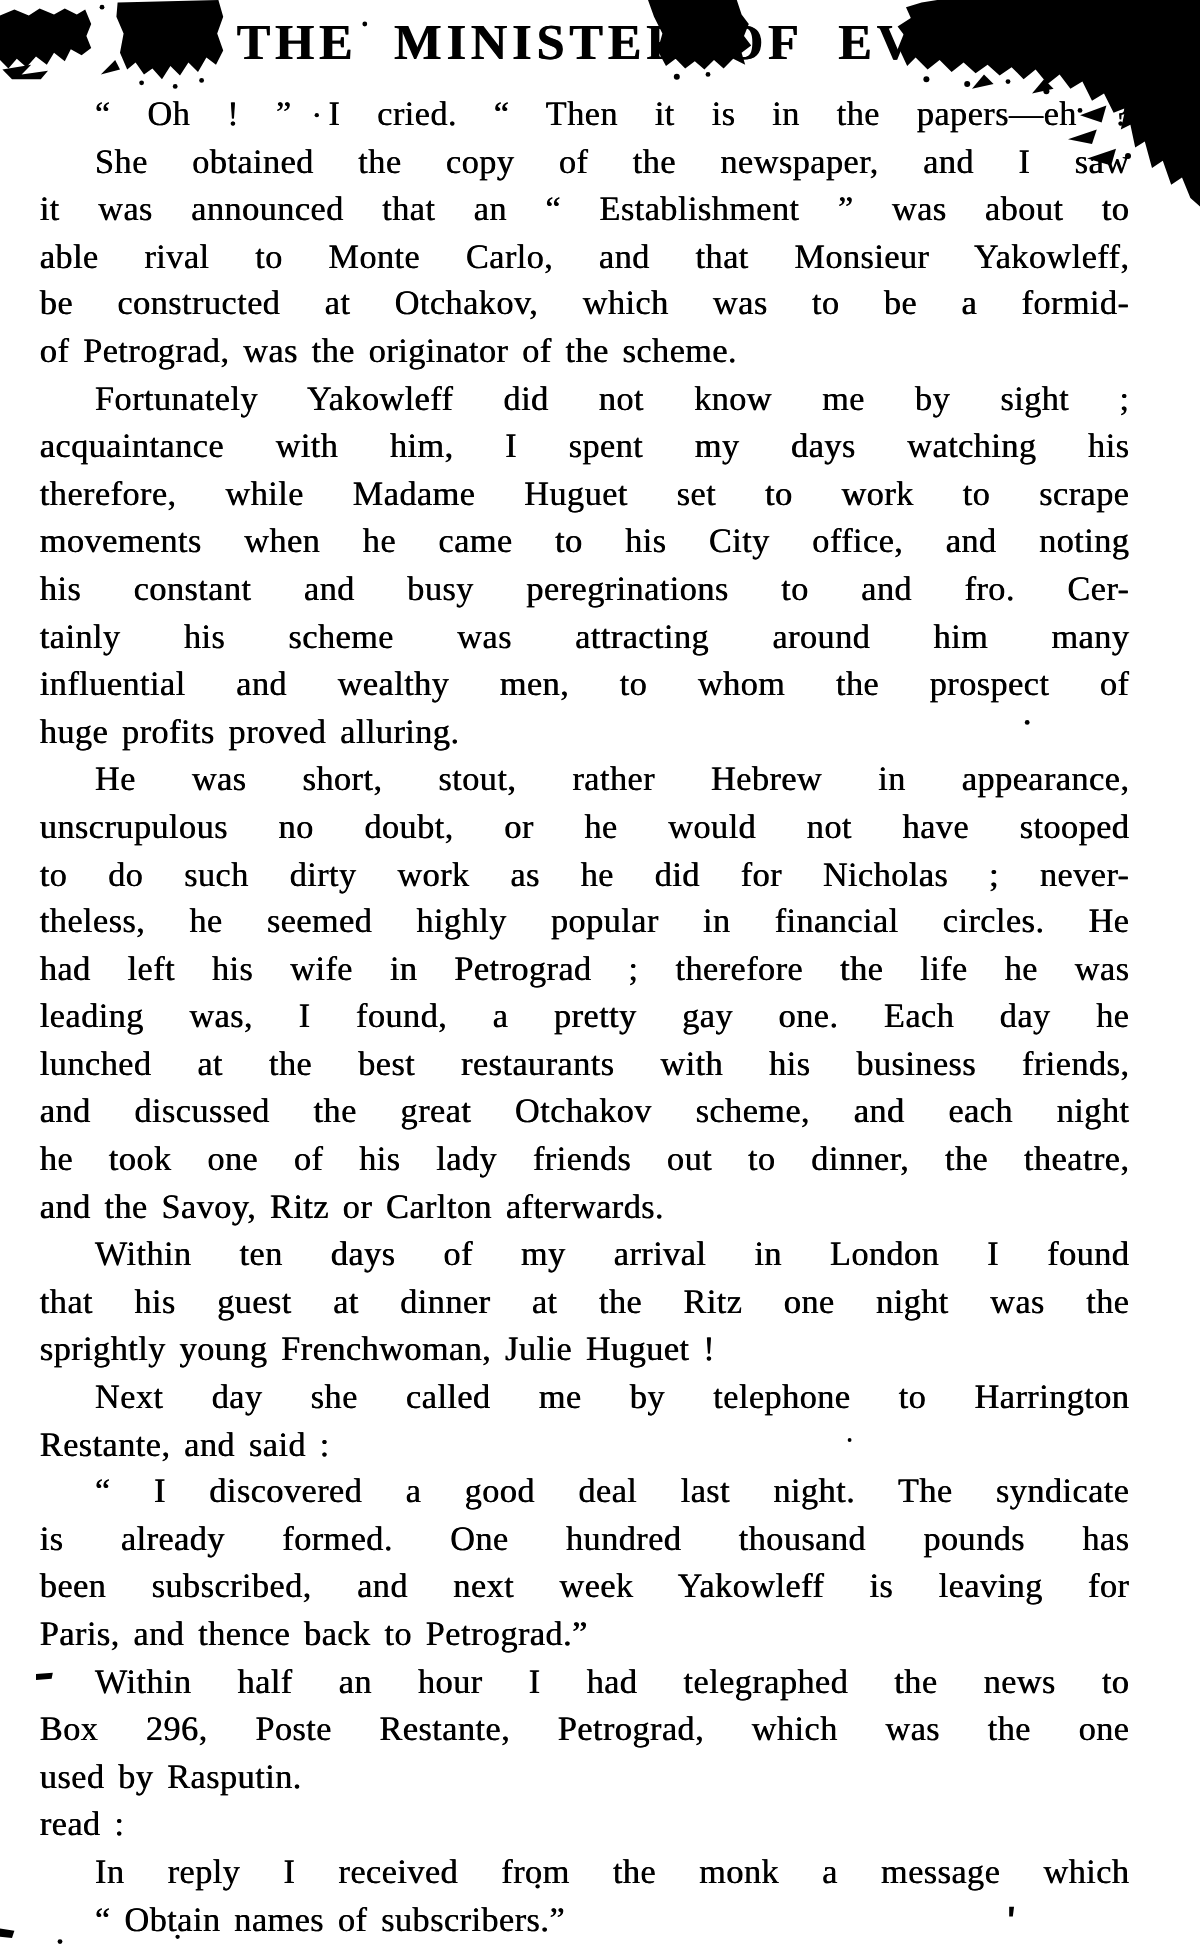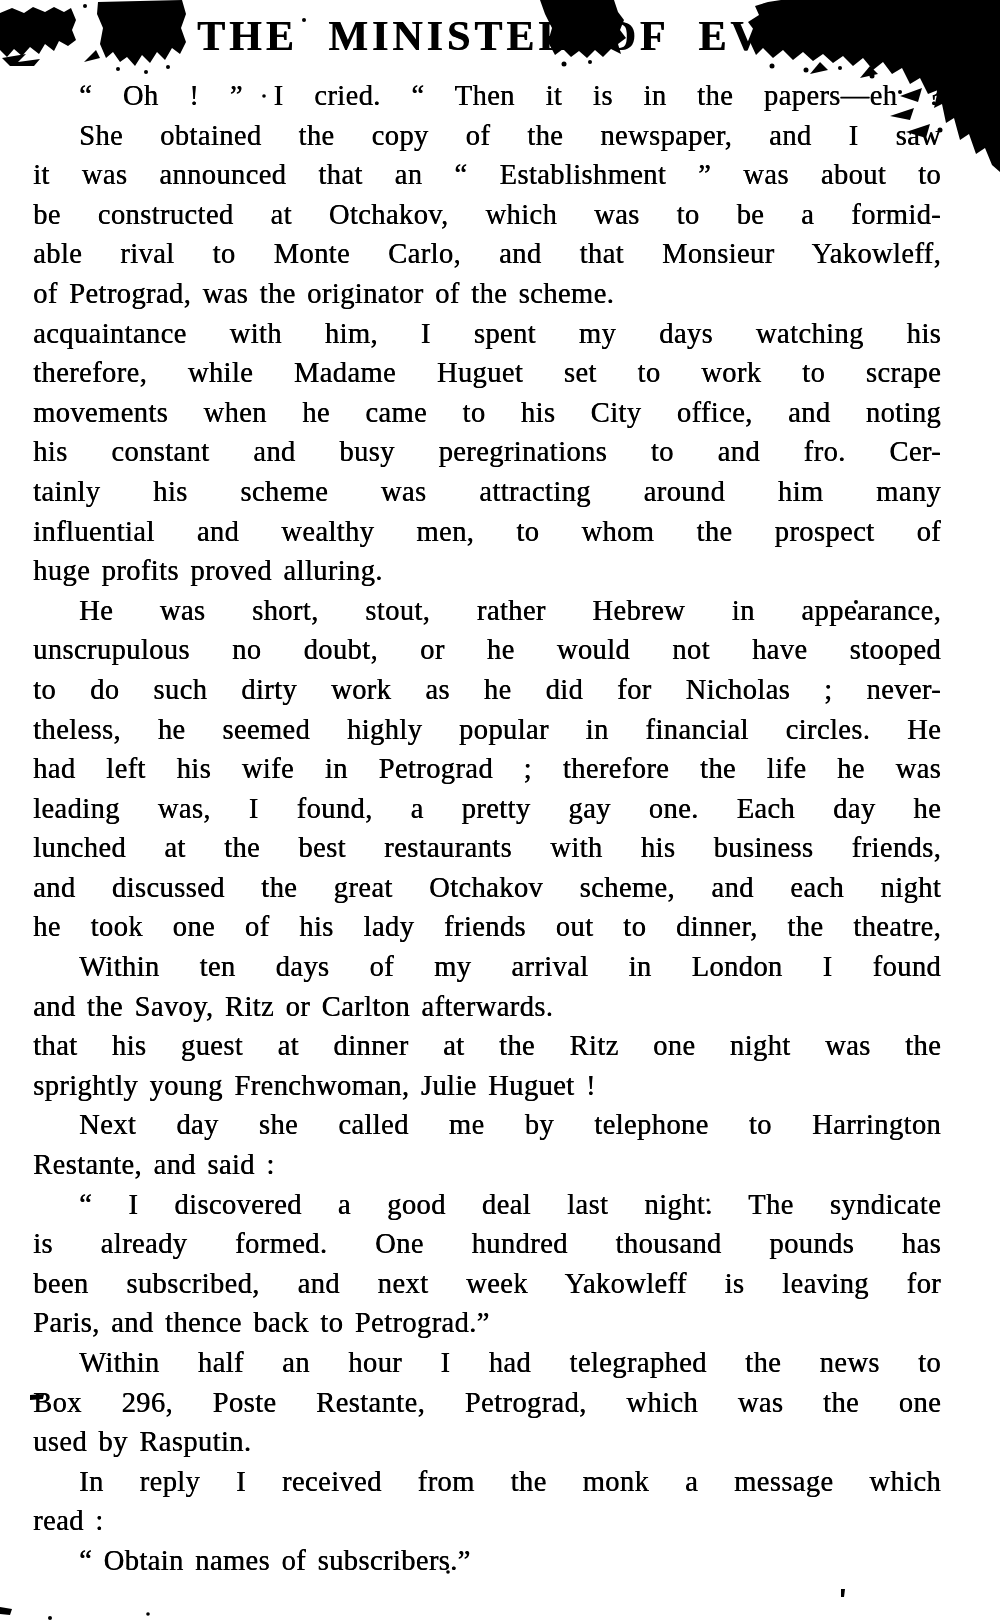--- a/index.html
+++ b/index.html
@@ -65,54 +65,55 @@
 <body>
 
 <div class="page">
 
   <div class="running-head">THE MINISTER OF EVIL</div>
 
   <div class="body-text">
       <div class="line indent">“ Oh ! ” I cried. “ Then it is in the papers—eh ?</div>
       <div class="line indent">She obtained the copy of the newspaper, and I saw</div>
       <div class="line">it was announced that an “ Establishment ” was about to</div>
+      <div class="line">able rival to Monte Carlo, and that Monsieur Yakowleff,</div>
       <div class="line">be constructed at Otchakov, which was to be a formid-</div>
-      <div class="line">able rival to Monte Carlo, and that Monsieur Yakowleff,</div>
       <div class="line endline">of Petrograd, was the originator of the scheme.</div>
+      <div class="line indent">Fortunately Yakowleff did not know me by sight ;</div>
       <div class="line">acquaintance with him, I spent my days watching his</div>
       <div class="line">therefore, while Madame Huguet set to work to scrape</div>
       <div class="line">movements when he came to his City office, and noting</div>
       <div class="line">his constant and busy peregrinations to and fro. Cer-</div>
       <div class="line">tainly his scheme was attracting around him many</div>
       <div class="line">influential and wealthy men, to whom the prospect of</div>
       <div class="line endline">huge profits proved alluring.</div>
       <div class="line indent">He was short, stout, rather Hebrew in appearance,</div>
       <div class="line">unscrupulous no doubt, or he would not have stooped</div>
       <div class="line">to do such dirty work as he did for Nicholas ; never-</div>
       <div class="line">theless, he seemed highly popular in financial circles. He</div>
       <div class="line">had left his wife in Petrograd ; therefore the life he was</div>
       <div class="line">leading was, I found, a pretty gay one. Each day he</div>
       <div class="line">lunched at the best restaurants with his business friends,</div>
       <div class="line">and discussed the great Otchakov scheme, and each night</div>
       <div class="line">he took one of his lady friends out to dinner, the theatre,</div>
+      <div class="line endline">and the Savoy, Ritz or Carlton afterwards.</div>
       <div class="line indent">Within ten days of my arrival in London I found</div>
-      <div class="line endline">and the Savoy, Ritz or Carlton afterwards.</div>
       <div class="line">that his guest at dinner at the Ritz one night was the</div>
       <div class="line endline">sprightly young Frenchwoman, Julie Huguet !</div>
       <div class="line indent">Next day she called me by telephone to Harrington</div>
       <div class="line endline">Restante, and said :</div>
       <div class="line indent">“ I discovered a good deal last night. The syndicate</div>
       <div class="line">is already formed. One hundred thousand pounds has</div>
       <div class="line">been subscribed, and next week Yakowleff is leaving for</div>
       <div class="line endline">Paris, and thence back to Petrograd.”</div>
       <div class="line indent">Within half an hour I had telegraphed the news to</div>
       <div class="line">Box 296, Poste Restante, Petrograd, which was the one</div>
       <div class="line endline">used by Rasputin.</div>
+      <div class="line endline">read :</div>
       <div class="line indent">In reply I received from the monk a message which</div>
-      <div class="line endline">read :</div>
       <div class="line indent endline">“ Obtain names of subscribers.”</div>
     </div>
 
   <svg class="blots" viewBox="0 0 1000 1624" xmlns="http://www.w3.org/2000/svg">
     <g fill="#000000">
 
       <path d="M0,13 L12,8 24,13 33,7 45,12 54,7 64,12 71,8 76,20 72,30 76,40 68,46 59,41 54,51 45,44 39,54 30,47 22,56 14,49 7,57 0,50 Z"></path>
       <path d="M2,58 L26,54 18,62 40,59 34,66 10,66 Z"></path>
 
       <path d="M98,2 L182,0 186,14 181,28 186,42 180,54 172,48 165,60 157,52 150,63 142,55 135,66 127,57 120,62 113,52 106,58 100,44 103,28 97,14 Z"></path>

